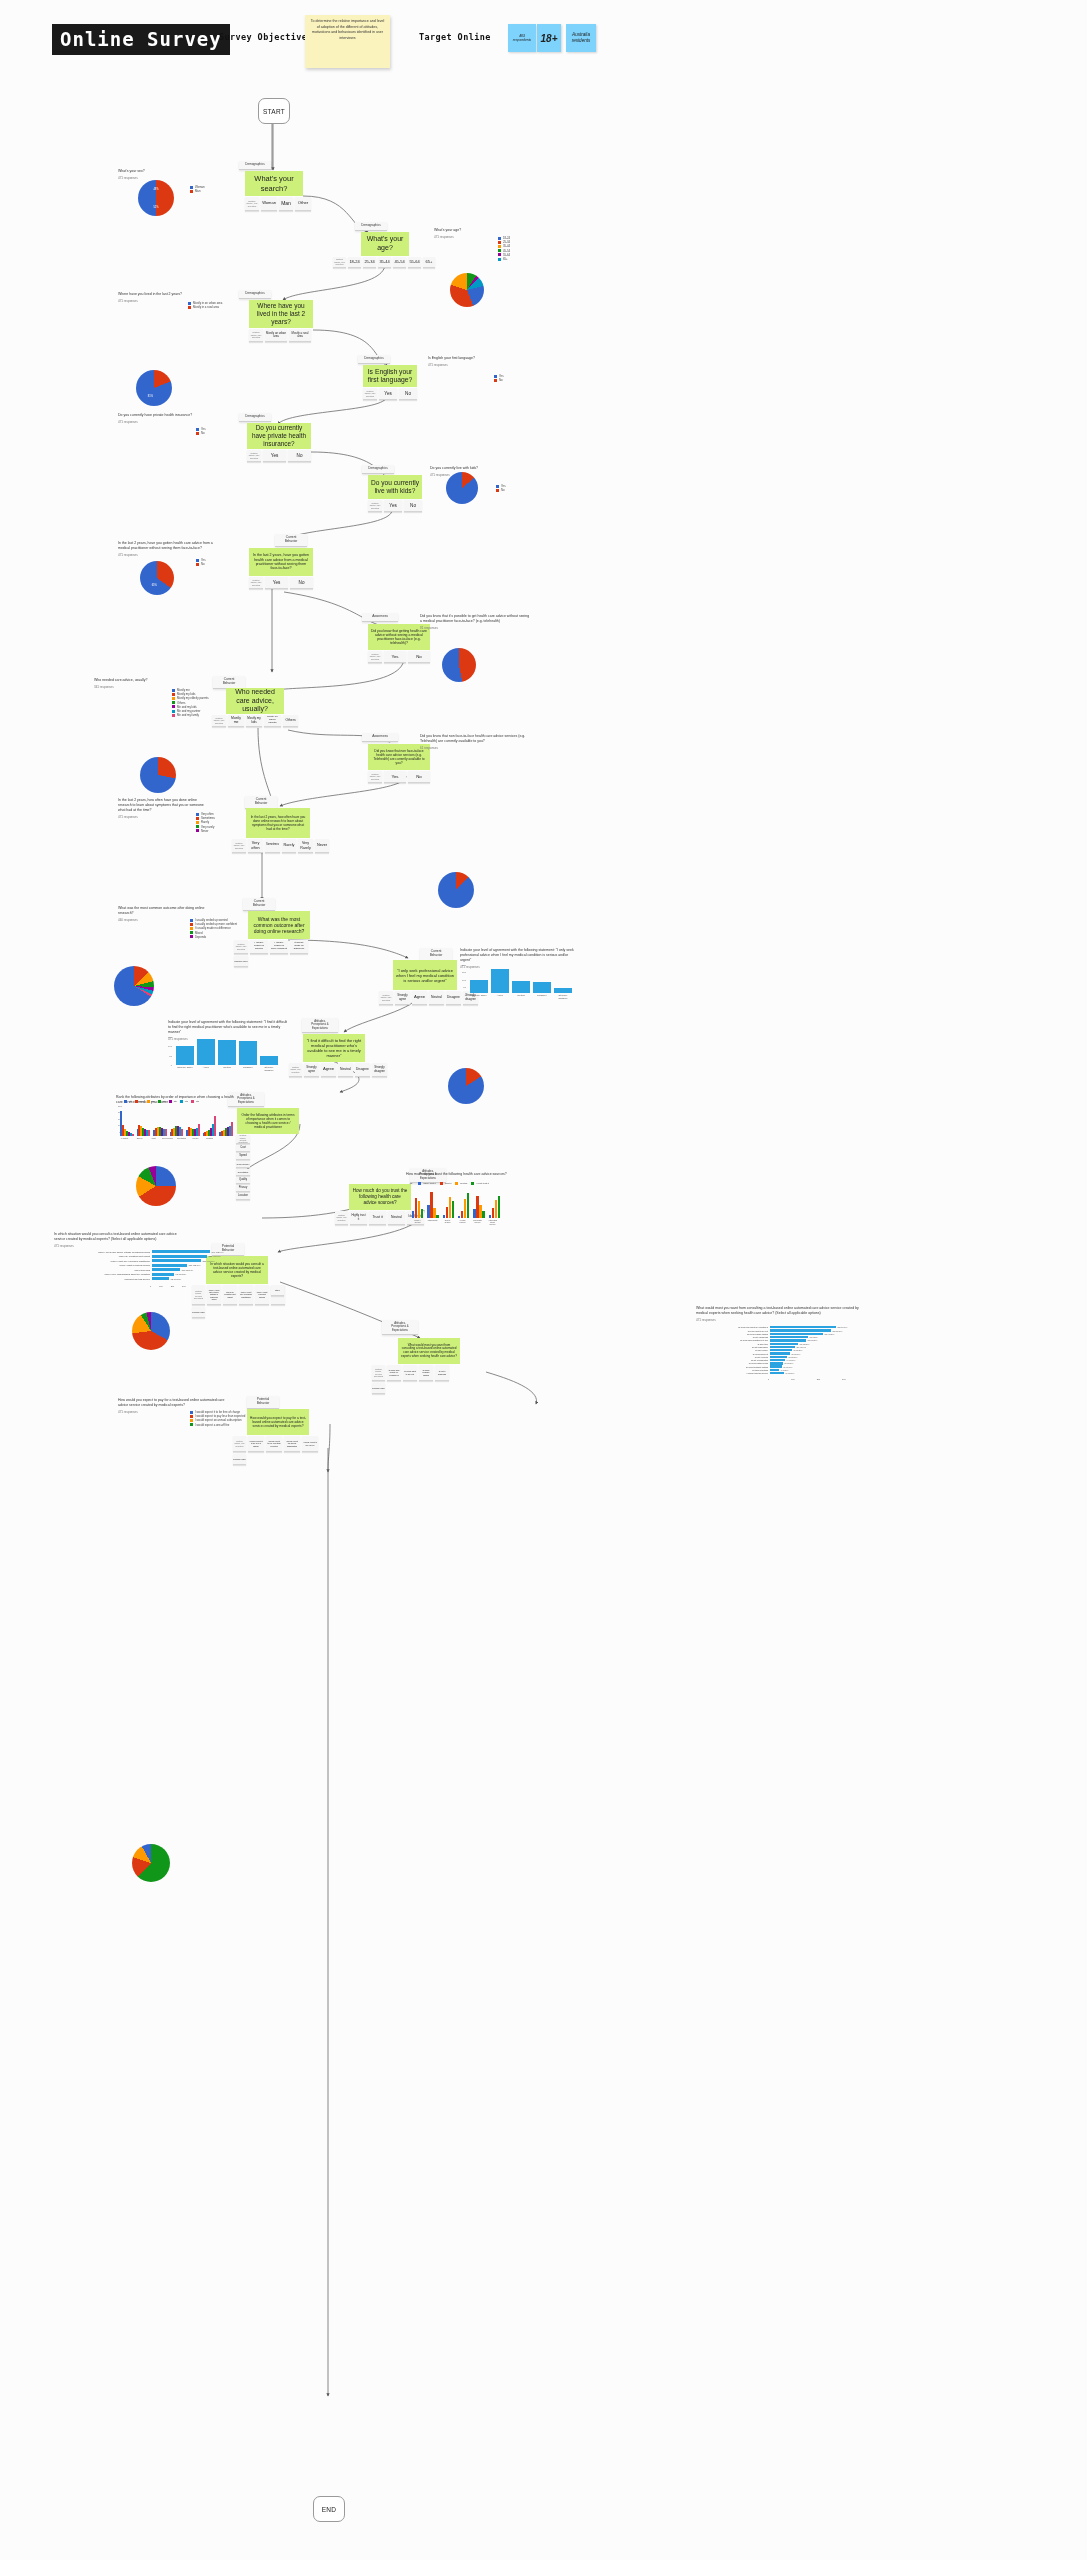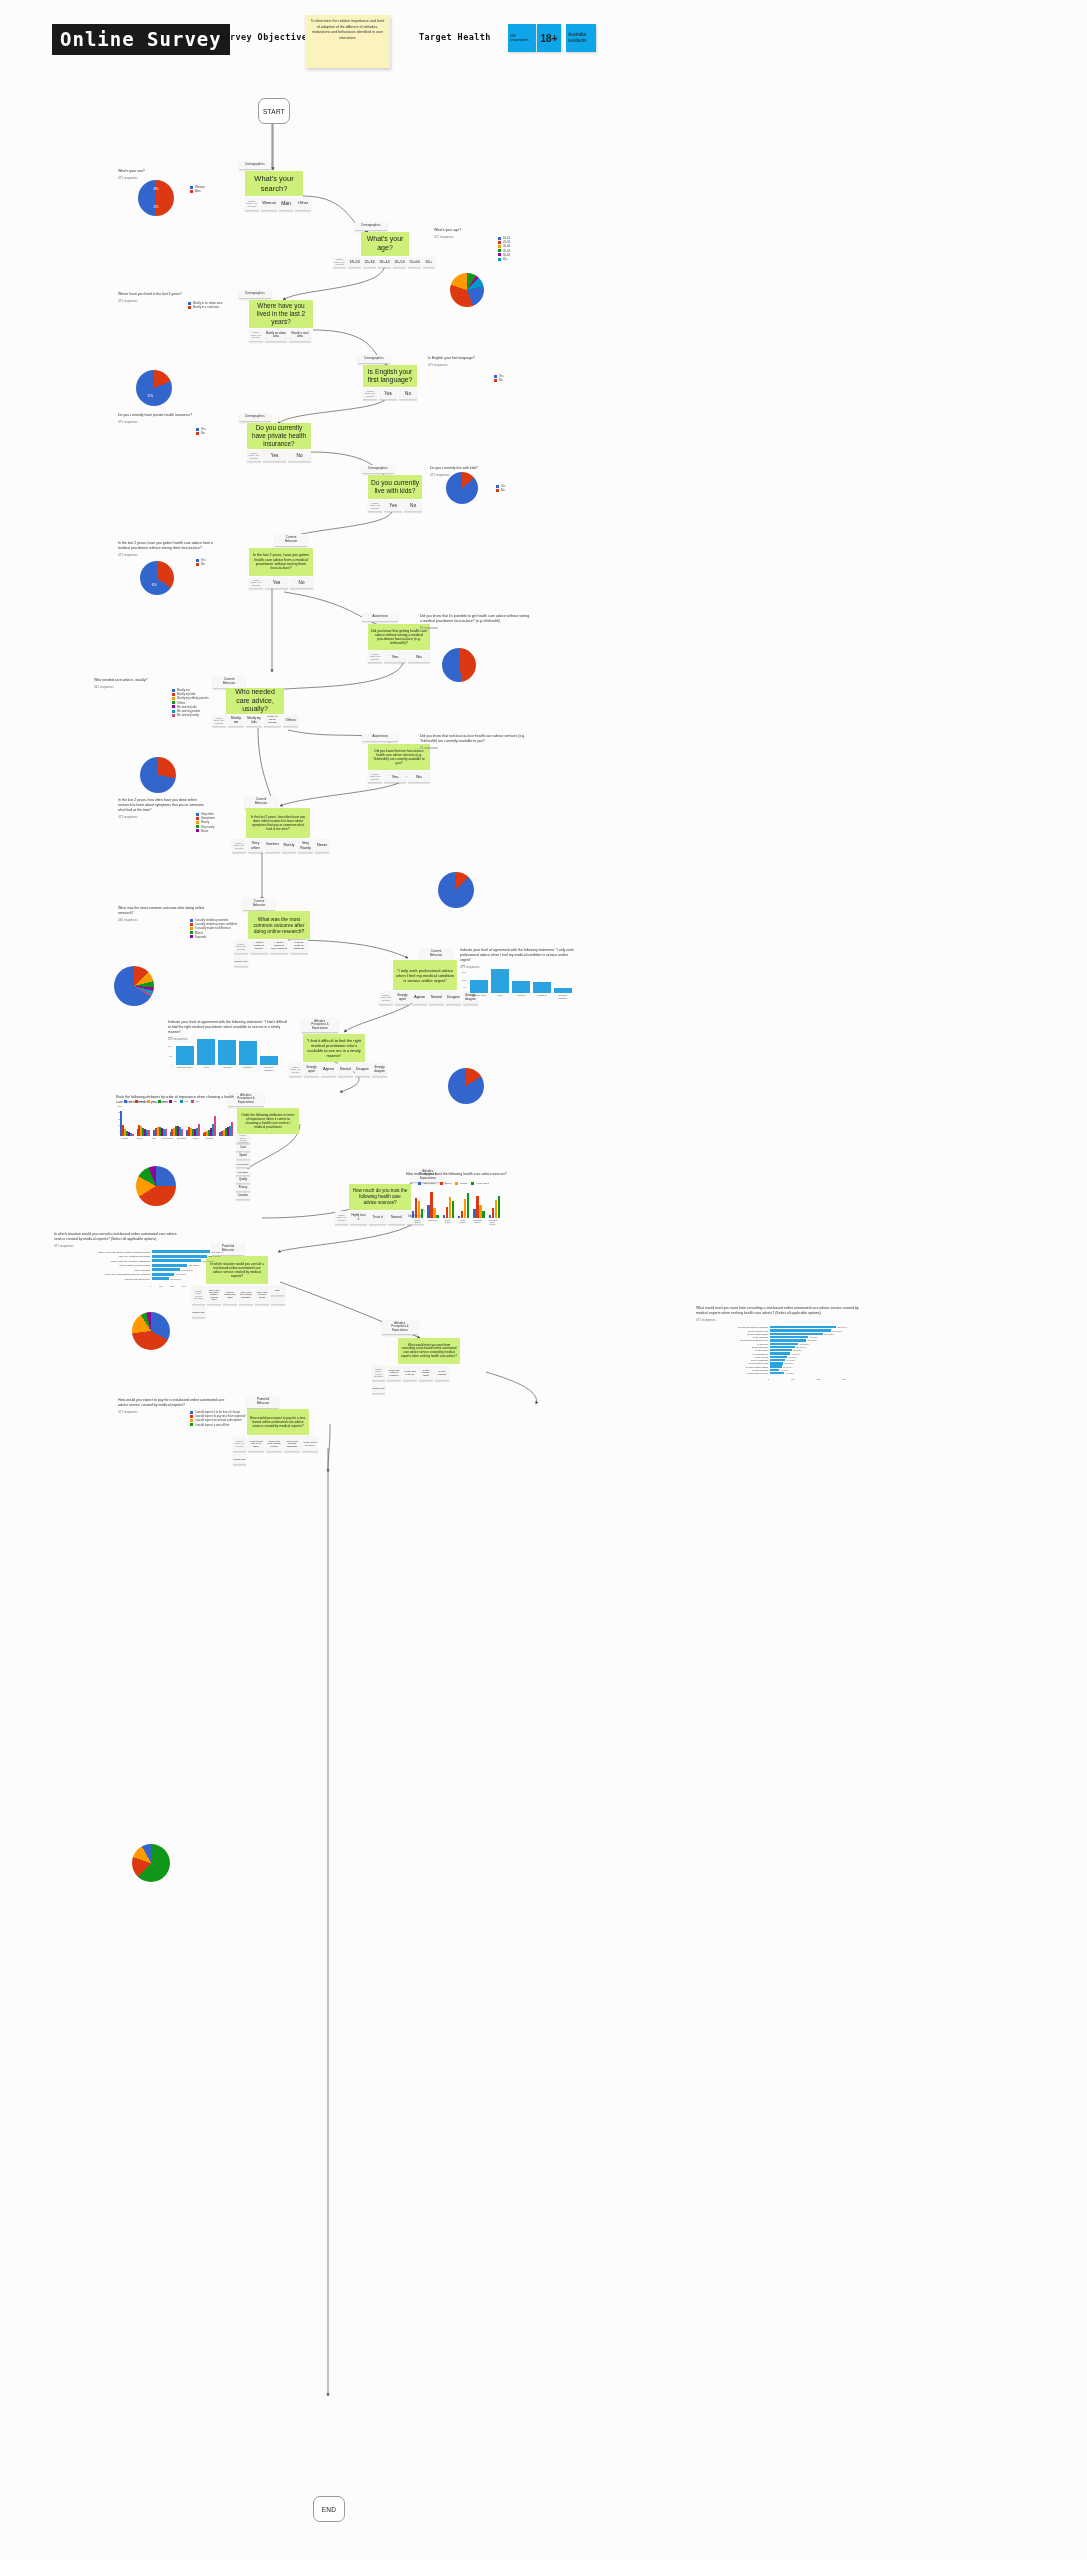--- a/index.html
+++ b/index.html
@@ -9,22 +9,22 @@
 
   
   .hdr-title{position:absolute;left:52px;top:24px;background:#1a1a1a;color:#fff;
     font-family:"DejaVu Sans Mono",monospace;font-weight:bold;font-size:19px;
     letter-spacing:1px;padding:4px 8px 5px 8px;white-space:nowrap;}
   .hdr-label{position:absolute;font-family:"DejaVu Sans Mono",monospace;font-weight:bold;
     font-size:8.5px;color:#111;letter-spacing:.4px;white-space:nowrap;}
   .sticky{position:absolute;background:#fbf3bd;box-shadow:1px 2px 3px rgba(0,0,0,.18);}
   .sticky-obj{left:305px;top:15px;width:75px;height:45px;padding:4px 5px;
     font-size:3.6px;line-height:1.55;color:#333;text-align:center;}
-  .mini-card{position:absolute;background:#0ea5e9;box-shadow:1px 1px 2px rgba(0,0,0,.16);
-    display:flex;align-items:center;justify-content:center;color:#222;}
+  .mini-card{position:absolute;background:#7dd3fc;box-shadow:1px 1px 2px rgba(0,0,0,.16);
+    display:flex;align-items:center;justify-content:center;text-align:center;color:#222;font-style:italic;}
   .mc1{left:508px;top:24px;width:24px;height:28px;font-size:3.4px;line-height:1.3;padding:0 2px;}
   .mc2{left:537px;top:24px;width:24px;height:28px;font-size:10px;font-weight:600;}
   .mc3{left:566px;top:24px;width:26px;height:28px;font-size:4.6px;line-height:1.35;padding:0 2px;}
 
   
   .terminal{position:absolute;border:1px solid #9a9a9a;border-radius:7px;background:#fff;
     display:flex;align-items:center;justify-content:center;font-size:6.5px;color:#222;
     letter-spacing:.3px;}
 
   .tag{position:absolute;background:#f7f7f7;border-bottom:1px solid #cfcfcf;
@@ -67,21 +67,21 @@
   .hbval{font-size:2.2px;color:#555;padding-left:1.5px;white-space:nowrap;}
 </style>
 </head>
 <body>
 
 <div id="canvas">
 
   <div class="hdr-title">Online Survey</div>
   <div class="hdr-label" style="left:219px;top:32px;">Survey Objective</div>
   <div class="sticky sticky-obj">To determine the relative importance and level of adoption of the different of attitudes, motivations and behaviours identified in user interviews</div>
-  <div class="hdr-label" style="left:419px;top:32px;">Target Health</div>
+  <div class="hdr-label" style="left:419px;top:32px;">Target Online</div>
   <div class="mini-card mc1">483 respondents</div>
   <div class="mini-card mc2">18+</div>
   <div class="mini-card mc3">Australia residents</div>
 
   <svg id="wires" viewBox="0 0 1087 2560">
     <defs>
       <marker id="ah" markerWidth="5" markerHeight="5" refX="3.4" refY="2" orient="auto">
         <path d="M0,0 L4,2 L0,4 z" fill="#555"></path>
       </marker>
     </defs>

